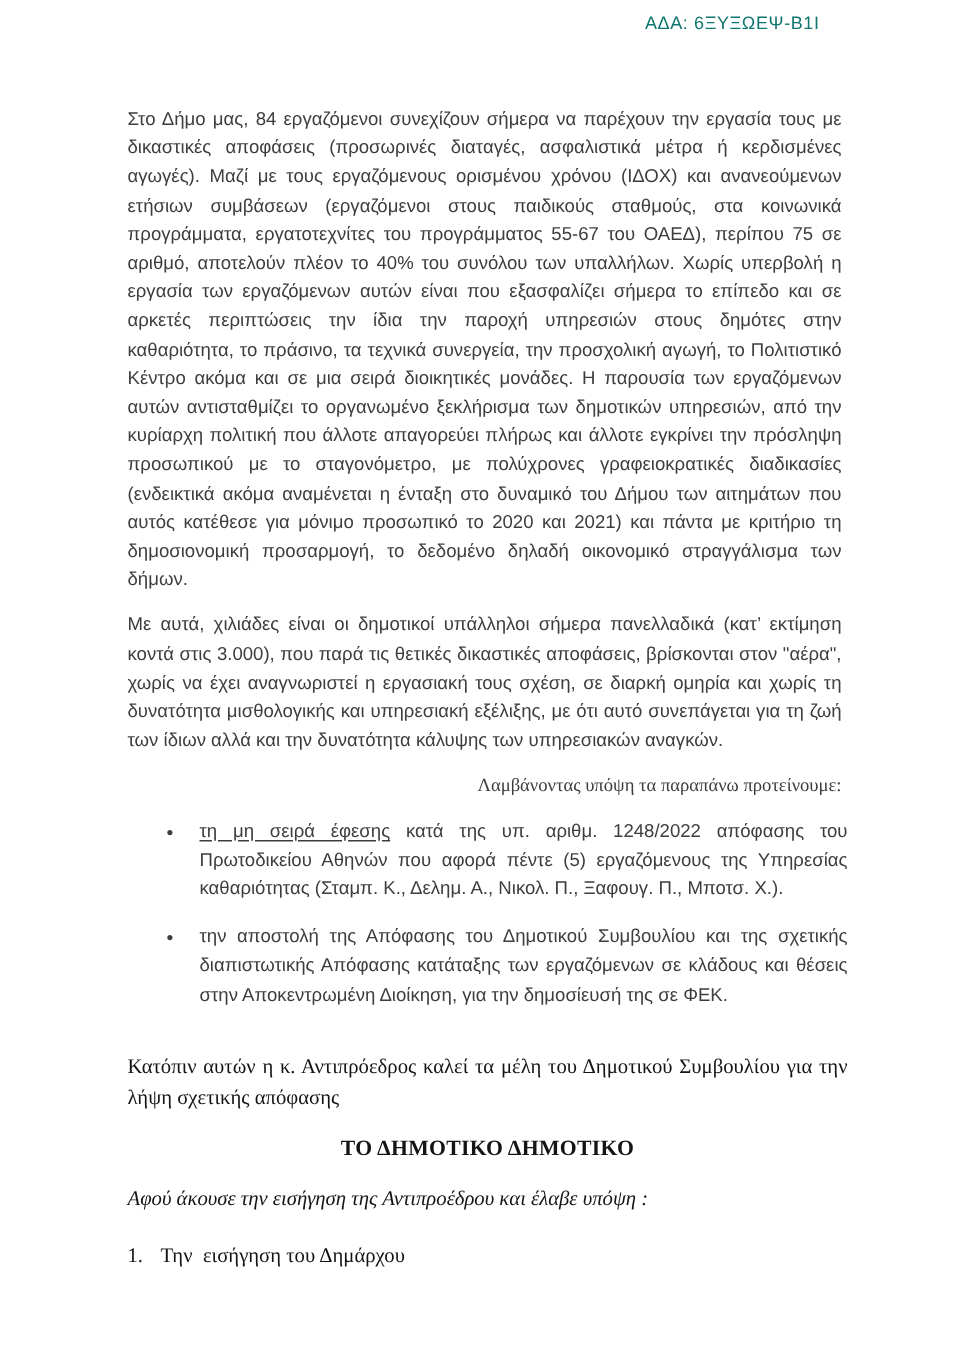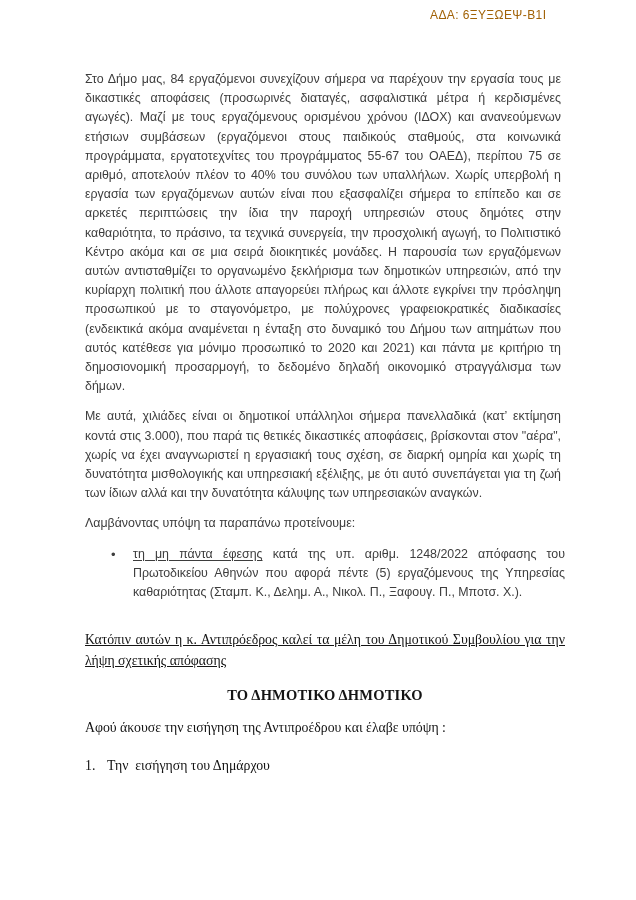--- a/index.html
+++ b/index.html
@@ -7,33 +7,33 @@
     width:636px; height:900px;
     background:#ffffff;
     position:relative;
     font-family:"Liberation Sans", sans-serif;
     -webkit-font-smoothing:antialiased;
   }
   .page { position:absolute; inset:0; background:#fff; overflow:hidden; }
 
   .ada {
     position:absolute; left:430px; top:8px;
-    font-size:12px; color:#a16207; letter-spacing:0.4px;
+    font-size:12px; color:#0f766e; letter-spacing:0.4px;
     font-family:"Liberation Sans", sans-serif;
   }
 
   .content {
     position:absolute; left:85px; top:70px; width:480px;
     color:#3d3d3d;
     font-size:12.4px; line-height:19.2px;
     text-align:justify;
   }
   .content p { margin:0 4px 11px 0; }
 
-  .intro { text-align:left; }
+  .intro { text-align:right;font-family:Liberation Serif, serif; }
 
   .bullets { margin:2px 0 0 0; }
   .bullet {
     position:relative;
     padding-left:48px;
     margin-bottom:13px;
     text-align:justify;
   }
   .bullet::before {
     content:"\2022";
@@ -42,27 +42,27 @@
   }
   .u { text-decoration:underline; text-underline-offset:2px; }
 
   .serif-block {
     margin-top:27px;
     font-family:"Liberation Serif", serif;
     color:#141414;
     font-size:13.8px; line-height:21px;
   }
   .serif-block p { margin:0 0 10px 0; }
-  .closing { text-align:justify; margin-bottom:13px !important;text-decoration:underline; }
+  .closing { text-align:justify; margin-bottom:13px !important; }
   .council-heading {
     text-align:center; font-weight:bold;
     font-size:14.5px; margin:14px 0 11px 0;
     letter-spacing:0.2px;
   }
-  .heard { margin-bottom:17px !important; }
+  .heard { margin-bottom:17px !important;font-style:italic; }
 
   .num-item { display:flex; margin-bottom:5px; }
   .num { flex:none; width:22px; }
   .num-text { white-space:pre-wrap; }
 </style>
 </head>
 <body>
 
 <div class="page">
 
@@ -72,23 +72,26 @@
 
     <p>Στο Δήμο μας, 84 εργαζόμενοι συνεχίζουν σήμερα να παρέχουν την εργασία τους με δικαστικές αποφάσεις (προσωρινές διαταγές, ασφαλιστικά μέτρα ή κερδισμένες αγωγές). Μαζί με τους εργαζόμενους ορισμένου χρόνου (ΙΔΟΧ) και ανανεούμενων ετήσιων συμβάσεων (εργαζόμενοι στους παιδικούς σταθμούς, στα κοινωνικά προγράμματα, εργατοτεχνίτες του προγράμματος 55-67 του ΟΑΕΔ), περίπου 75 σε αριθμό, αποτελούν πλέον το 40% του συνόλου των υπαλλήλων. Χωρίς υπερβολή η εργασία των εργαζόμενων αυτών είναι που εξασφαλίζει σήμερα το επίπεδο και σε αρκετές περιπτώσεις την ίδια την παροχή υπηρεσιών στους δημότες στην καθαριότητα, το πράσινο, τα τεχνικά συνεργεία, την προσχολική αγωγή, το Πολιτιστικό Κέντρο ακόμα και σε μια σειρά διοικητικές μονάδες. Η παρουσία των εργαζόμενων αυτών αντισταθμίζει το οργανωμένο ξεκλήρισμα των δημοτικών υπηρεσιών, από την κυρίαρχη πολιτική που άλλοτε απαγορεύει πλήρως και άλλοτε εγκρίνει την πρόσληψη προσωπικού με το σταγονόμετρο, με πολύχρονες γραφειοκρατικές διαδικασίες (ενδεικτικά ακόμα αναμένεται η ένταξη στο δυναμικό του Δήμου των αιτημάτων που αυτός κατέθεσε για μόνιμο προσωπικό το 2020 και 2021) και πάντα με κριτήριο τη δημοσιονομική προσαρμογή, το δεδομένο δηλαδή οικονομικό στραγγάλισμα των δήμων.</p>
 
     <p>Με αυτά, χιλιάδες είναι οι δημοτικοί υπάλληλοι σήμερα πανελλαδικά (κατ’ εκτίμηση κοντά στις 3.000), που παρά τις θετικές δικαστικές αποφάσεις, βρίσκονται στον "αέρα", χωρίς να έχει αναγνωριστεί η εργασιακή τους σχέση, σε διαρκή ομηρία και χωρίς τη δυνατότητα μισθολογικής και υπηρεσιακή εξέλιξης, με ότι αυτό συνεπάγεται για τη ζωή των ίδιων αλλά και την δυνατότητα κάλυψης των υπηρεσιακών αναγκών.</p>
 
     <p class="intro">Λαμβάνοντας υπόψη τα παραπάνω προτείνουμε:</p>
 
     <div class="bullets">
 
       <div class="bullet">
-        <span class="u">τη μη πάντα έφεσης</span><span> κατά της υπ. αριθμ. 1248/2022 απόφασης του Πρωτοδικείου Αθηνών που αφορά πέντε (5) εργαζόμενους της Υπηρεσίας καθαριότητας (Σταμπ. Κ., Δελημ. Α., Νικολ. Π., Ξαφουγ. Π., Μποτσ. Χ.).</span>
+        <span class="u">τη μη σειρά έφεσης</span><span> κατά της υπ. αριθμ. 1248/2022 απόφασης του Πρωτοδικείου Αθηνών που αφορά πέντε (5) εργαζόμενους της Υπηρεσίας καθαριότητας (Σταμπ. Κ., Δελημ. Α., Νικολ. Π., Ξαφουγ. Π., Μποτσ. Χ.).</span>
       </div>
 
+      <div class="bullet">
+        <span class="u"></span><span>την αποστολή της Απόφασης του Δημοτικού Συμβουλίου και της σχετικής διαπιστωτικής Απόφασης κατάταξης των εργαζόμενων σε κλάδους και θέσεις στην Αποκεντρωμένη Διοίκηση, για την δημοσίευσή της σε ΦΕΚ.</span>
+      </div>
 
 
     </div>
 
     <div class="serif-block">
 
       <p class="closing">Κατόπιν αυτών η κ. Αντιπρόεδρος καλεί τα μέλη του Δημοτικού Συμβουλίου για την λήψη σχετικής απόφασης</p>
 
       <div class="council-heading">ΤΟ ΔΗΜΟΤΙΚΟ ΔΗΜΟΤΙΚΟ</div>
 

